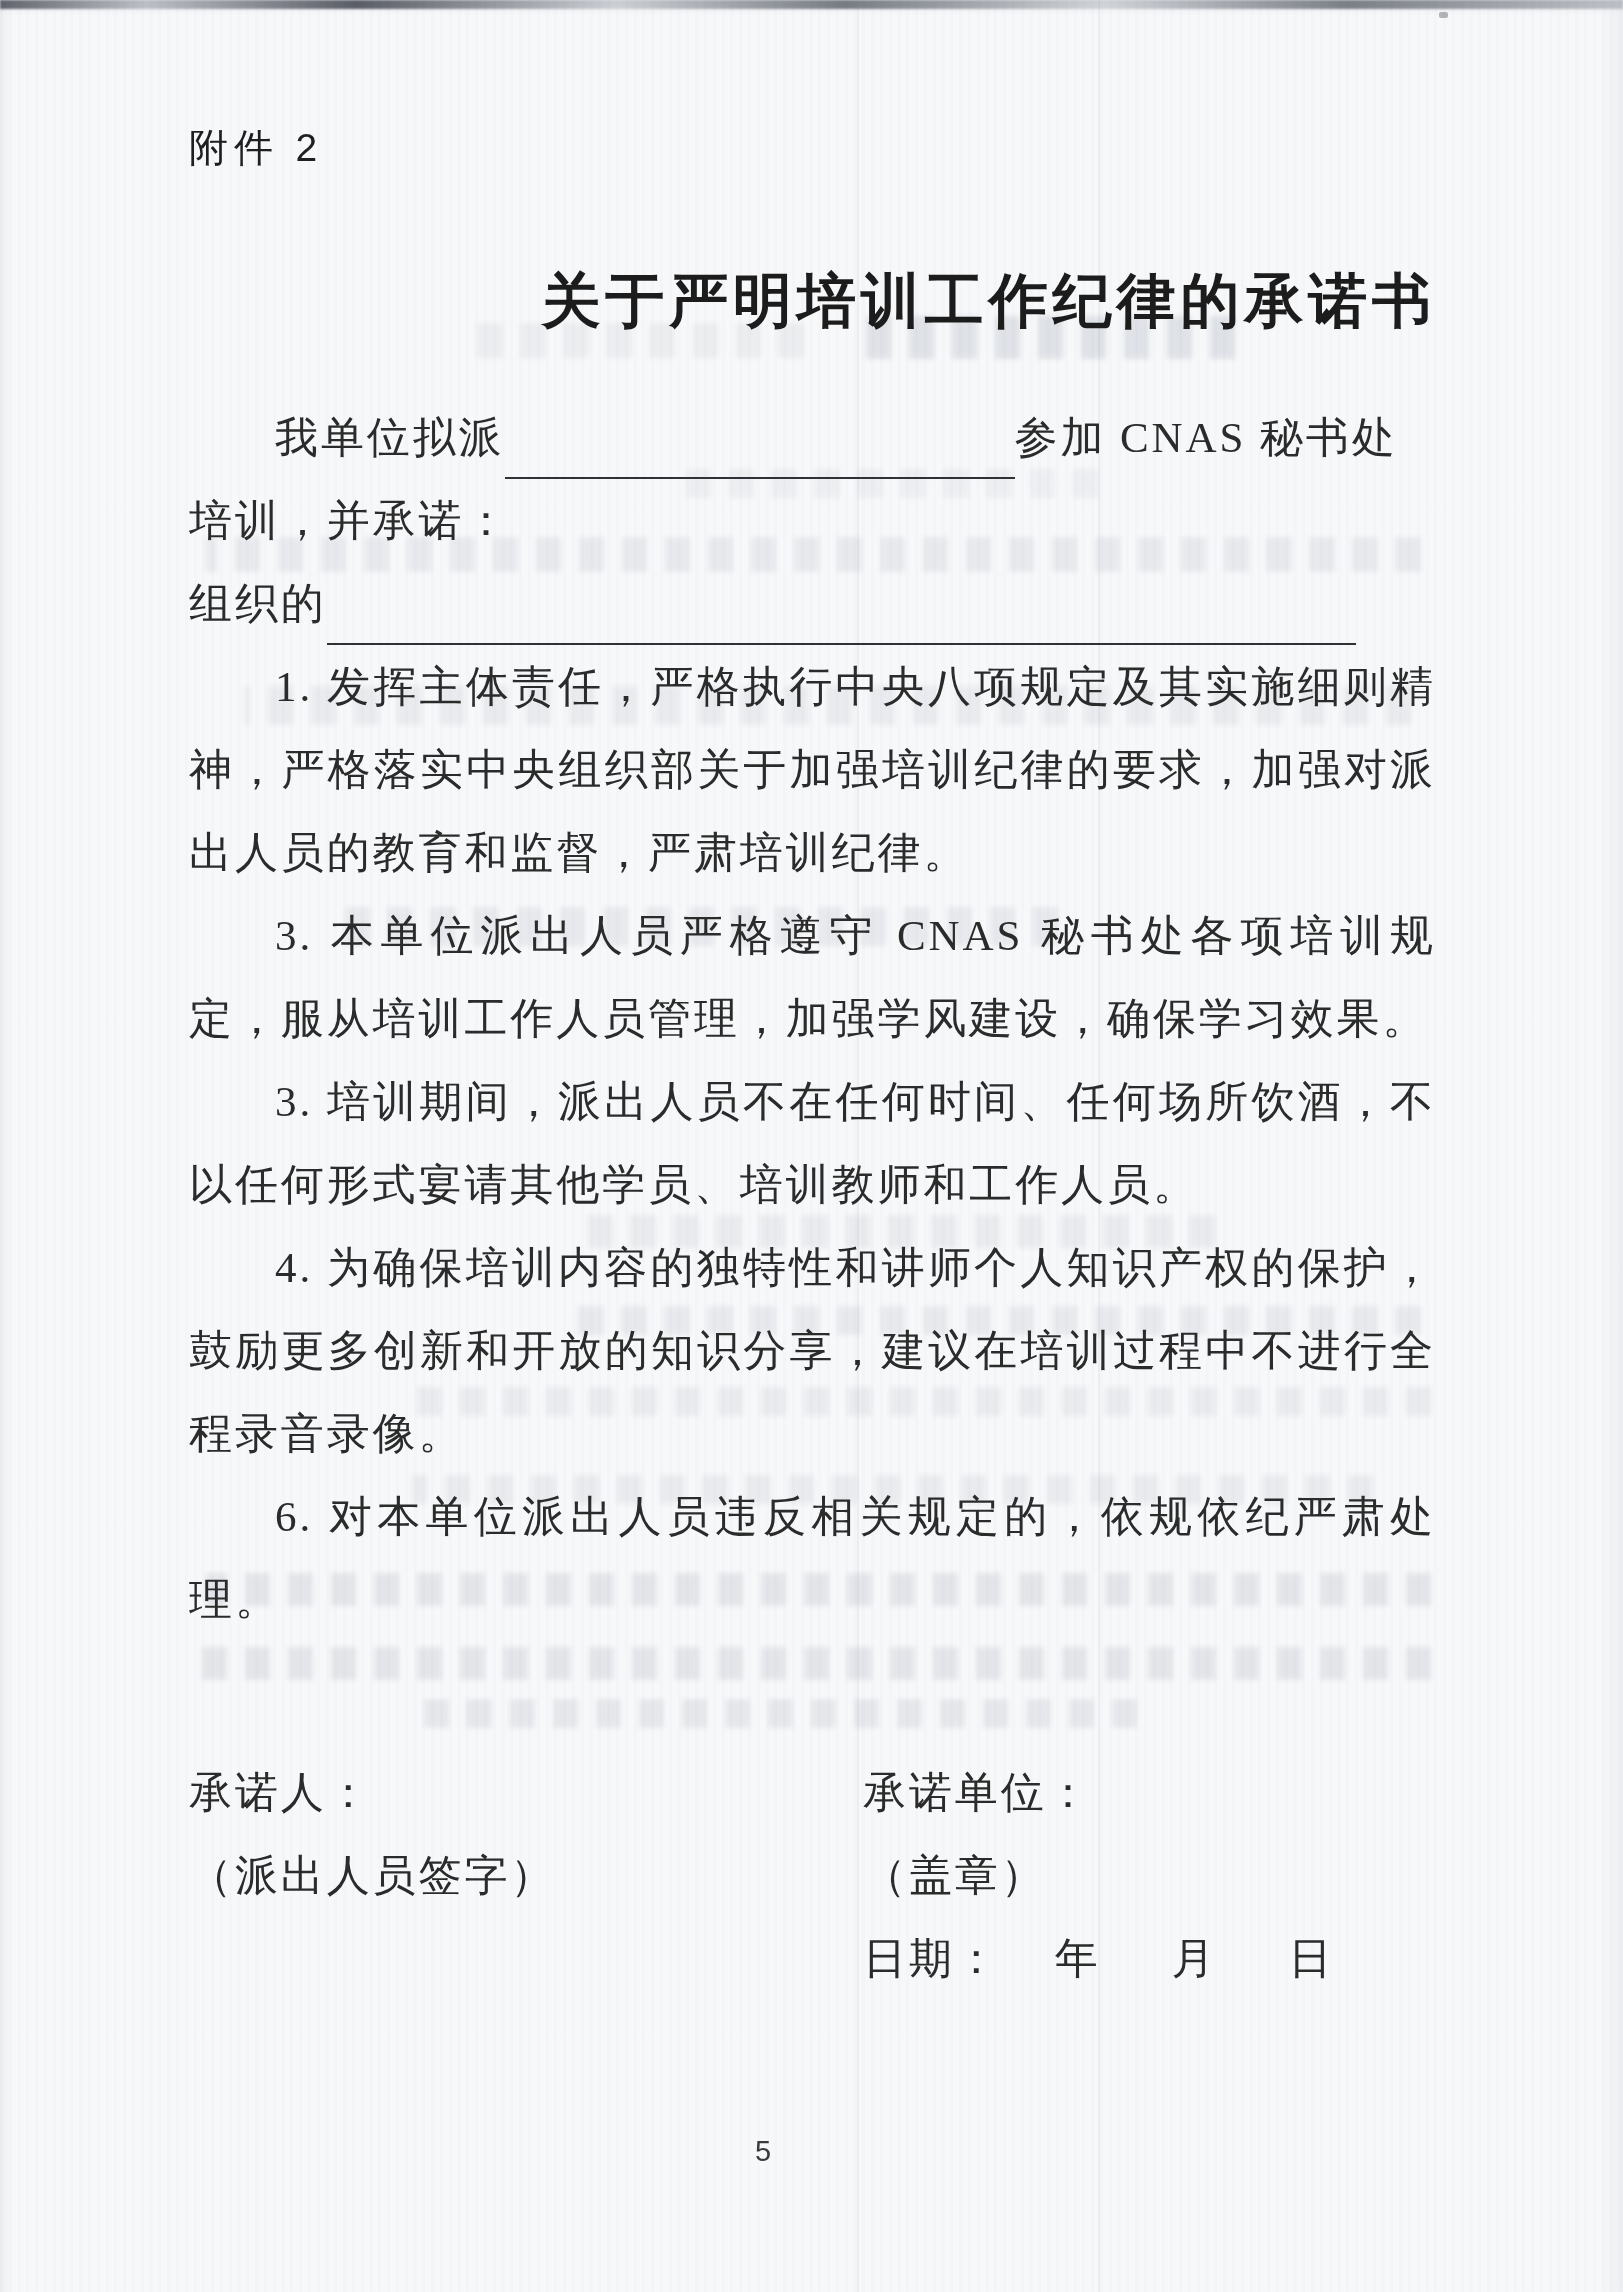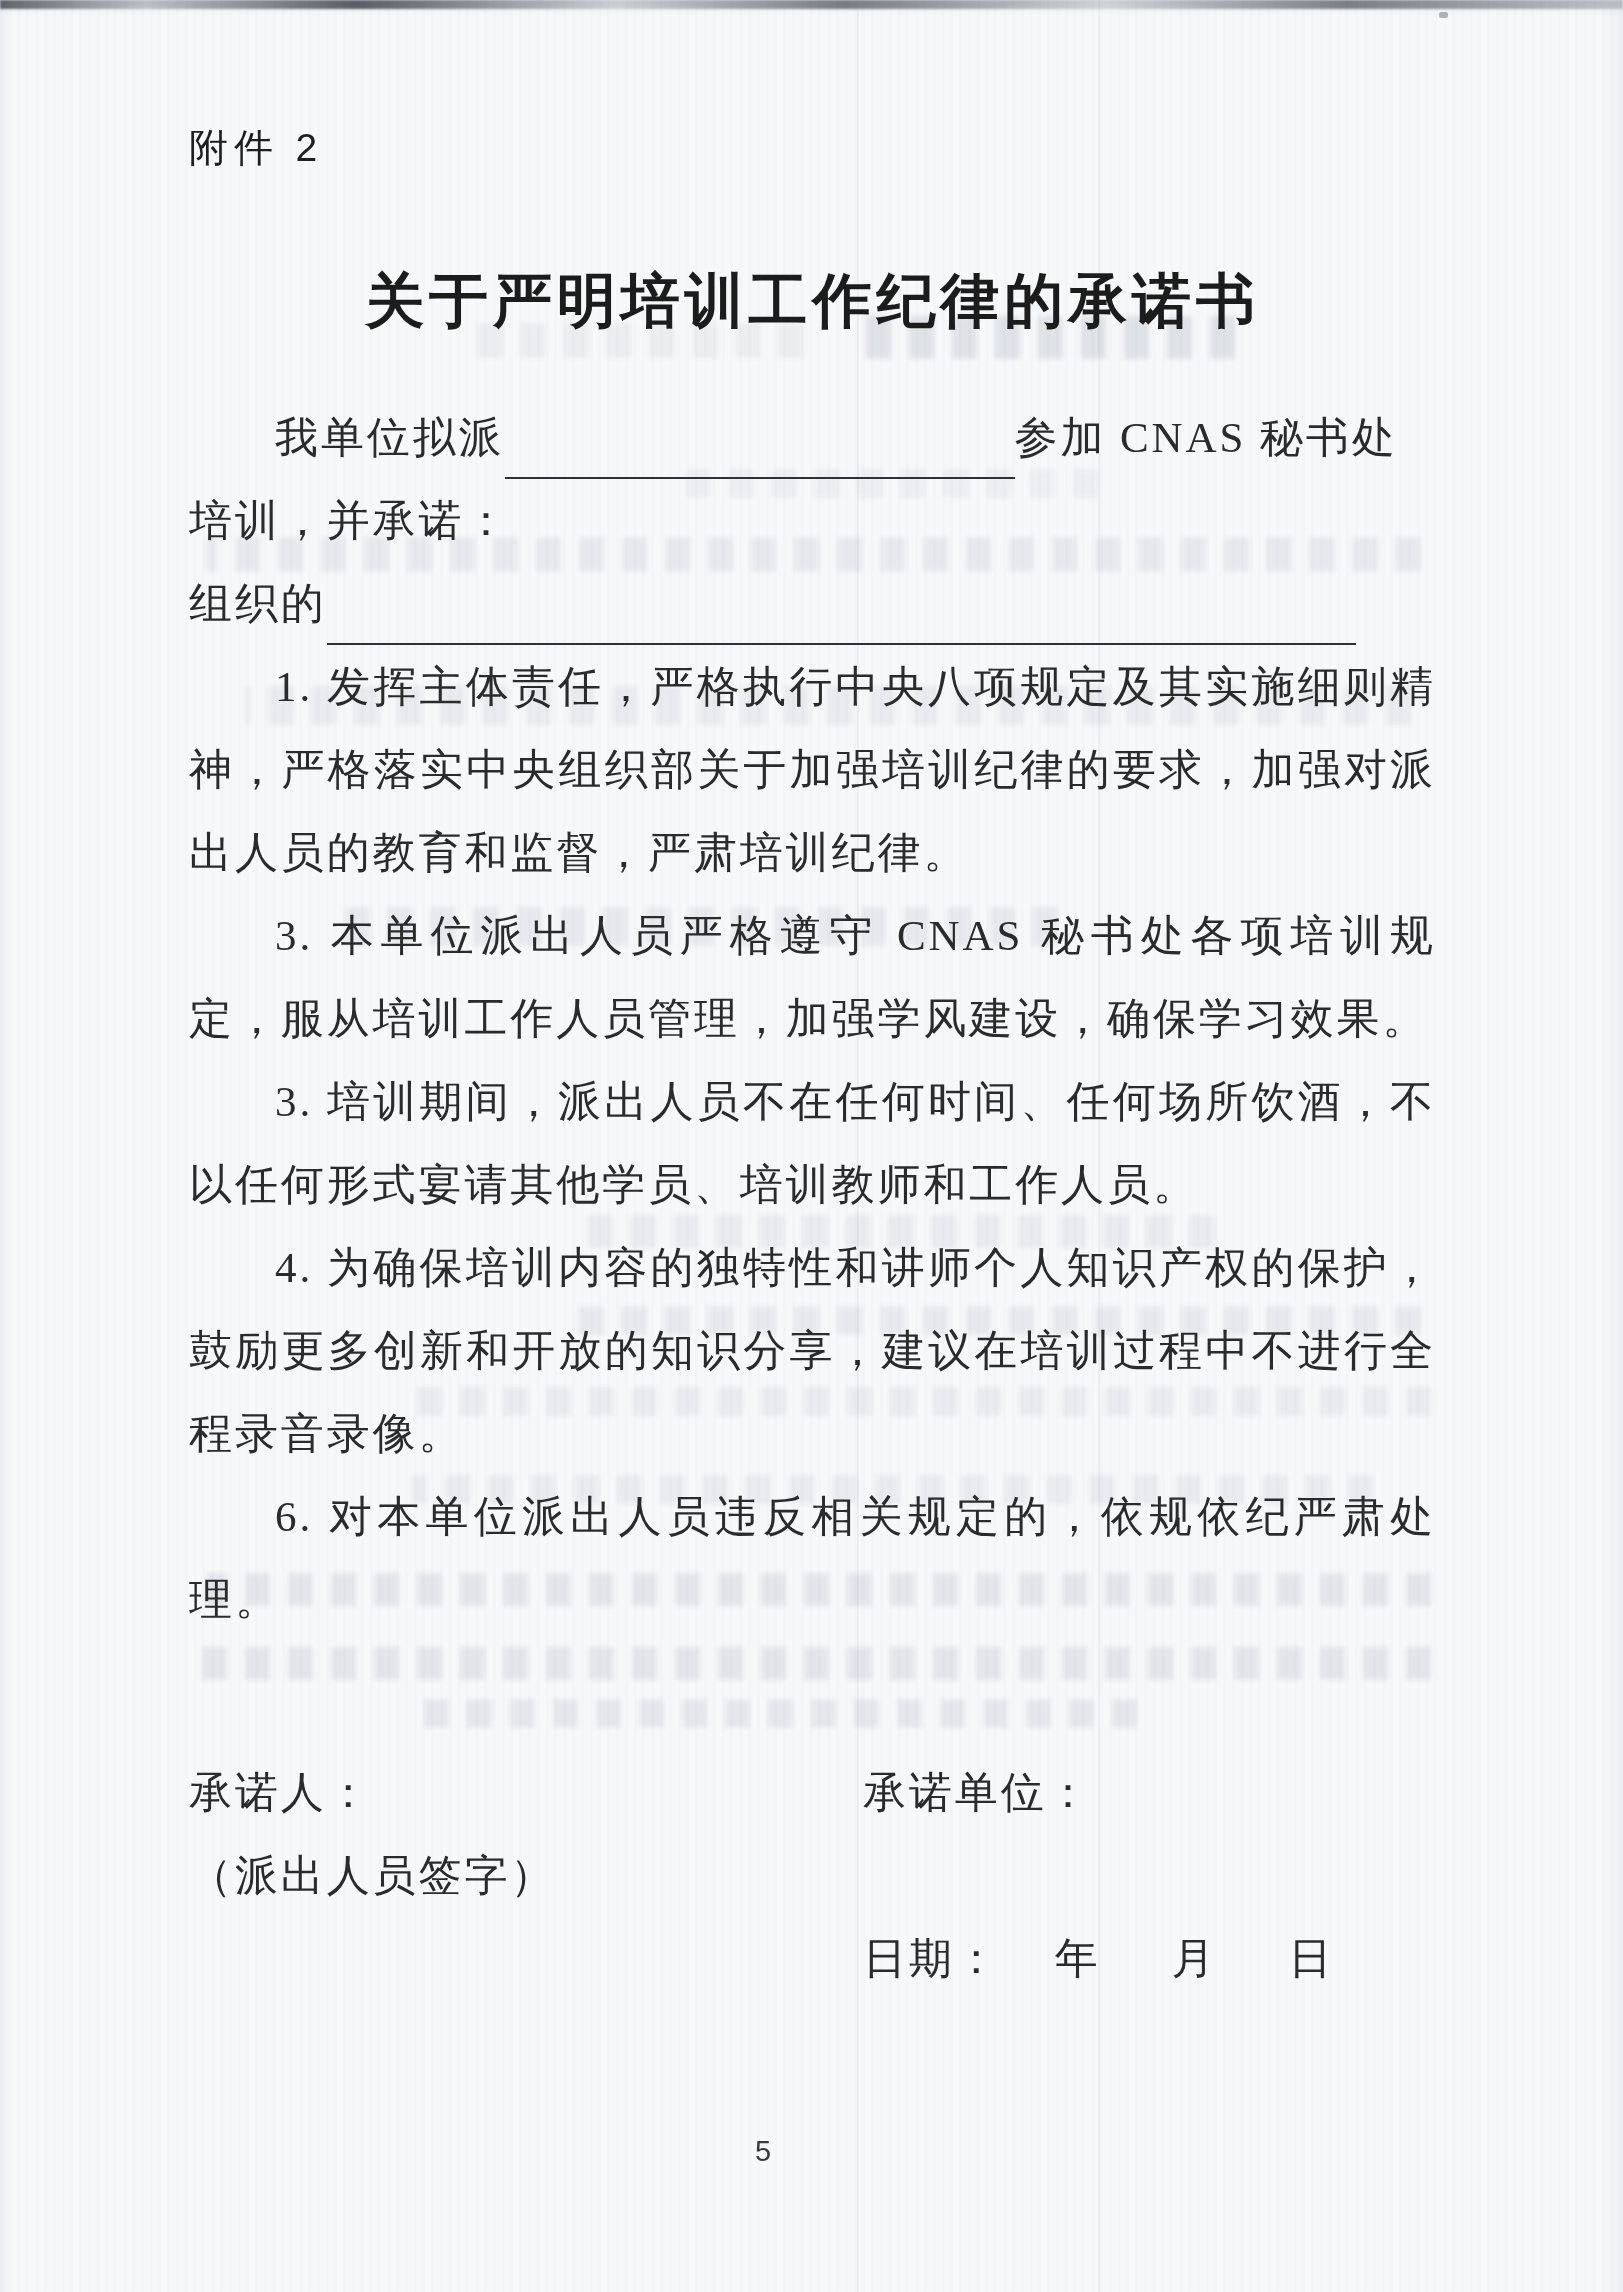--- a/index.html
+++ b/index.html
@@ -43,21 +43,21 @@
   .attachment {
     font-family: "Liberation Sans", sans-serif;
     font-weight: normal;
     font-size: 39px;
     letter-spacing: 5.9px;
     color: #1f1f1f;
     line-height: 1.2;
   }
   .title {
     margin: 100px 0 0 0;
-    text-align: center;
+    text-align: right;
     font-family: "Liberation Sans", sans-serif;
     font-weight: bold;
     font-size: 59px;
     letter-spacing: 4.9px;
     color: #1c1c1c;
     line-height: 1;
   }
   .bodytext {
     margin-top: 65px;
     font-size: 43px;
@@ -146,20 +146,21 @@
       <p class="para">4. 为确保培训内容的独特性和讲师个人知识产权的保护，鼓励更多创新和开放的知识分享，建议在培训过程中不进行全程录音录像。</p>
       <p class="para">6. 对本单位派出人员违反相关规定的，依规依纪严肃处理。</p>
 
       <div class="sig-block">
         <div class="sig-row">
           <span class="sig-left">承诺人：</span>
           <span class="sig-right">承诺单位：</span>
         </div>
         <div class="sig-row">
           <span class="sig-left">（派出人员签字）</span>
+          <span class="sig-right">（盖章）</span>
         </div>
         <div class="sig-row">
           <span class="sig-left"></span>
           <span class="sig-right">
             <span>日期：</span><span class="date-year">年</span><span class="date-month">月</span><span class="date-day">日</span>
           </span>
         </div>
       </div>
 
     </div>

